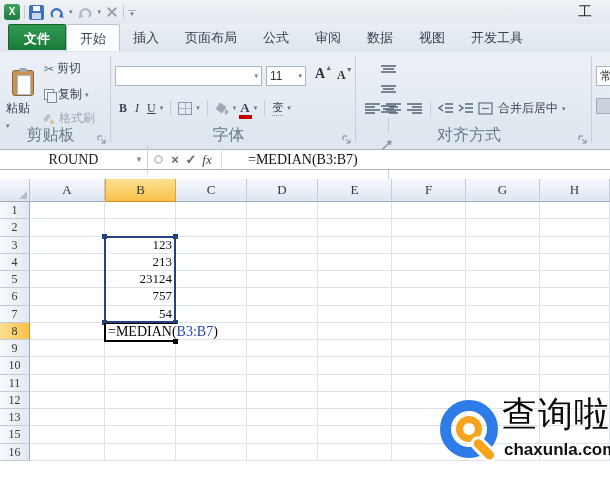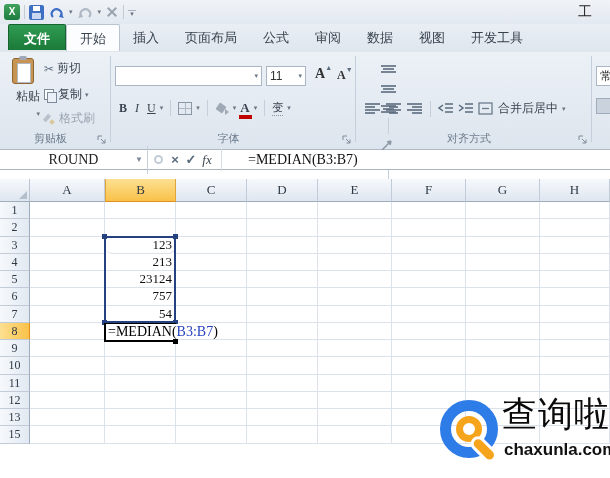--- a/index.html
+++ b/index.html
@@ -52,27 +52,27 @@
   
   #ribbon {
     position:absolute; left:0; top:52px; width:610px; height:98px;
     background:linear-gradient(#ECF1F6,#DDE5EE);
     border-bottom:1px solid #AEB9C6;
   }
   .rgroup { position:absolute; top:0; height:97px; }
   .rgroup .gsep { position:absolute; right:0; top:4px; width:1px; height:86px; background:#C5CEDB; }
   .glabel {
     position:absolute; bottom:3px; left:0; right:10px; text-align:center;
-    font-size:11px; color:#6B7B8C;
+    font-size:16px; color:#6B7B8C;
   }
   .launcher { position:absolute; bottom:4px; right:4px; width:10px; height:10px; }
   .rbtn-label { font-size:12px; color:#3A4450; }
   .rbtn-label.disabled { color:#9AA5B1; }
   
-  .paste-big { position:absolute; left:6px; top:4px; width:34px; height:88px; text-align:right; }
+  .paste-big { position:absolute; left:6px; top:16px; width:34px; height:88px; text-align:left; }
   .clipboard-icon { position:relative; width:22px; height:26px; margin:2px auto 4px;
     background:#C89454; border:1px solid #8F6630; border-radius:3px; }
   .clipboard-icon::before { content:""; position:absolute; left:4px; top:4px; width:12px; height:18px; background:#fff; border:1px solid #B0B8C4; }
   .clipboard-icon::after { content:""; position:absolute; left:6px; top:-3px; width:8px; height:4px; background:#9FA8B4; border-radius:2px; }
   .clip-small-row { position:absolute; left:44px; display:flex; align-items:center; gap:3px; }
   .scissors { color:#5A6B7D; font-size:12px; }
   .copy-icon { position:relative; width:11px; height:12px; }
   .copy-icon::before { content:""; position:absolute; left:0; top:0; width:8px; height:9px; background:#fff; border:1px solid #7C8A99; }
   .copy-icon::after  { content:""; position:absolute; left:3px; top:3px; width:8px; height:9px; background:#EAF0F6; border:1px solid #7C8A99; }
   .brush-icon { position:relative; width:12px; height:12px; }
@@ -562,20 +562,31 @@
           <div class="row-hdr">15</div>
           <div class="cell" style="width: 75px;"></div>
           <div class="cell" style="width: 71px;"></div>
           <div class="cell" style="width: 71px;"></div>
           <div class="cell" style="width: 71px;"></div>
           <div class="cell" style="width: 74px;"></div>
           <div class="cell" style="width: 74px;"></div>
           <div class="cell" style="width: 74px;"></div>
           <div class="cell" style="width: 70px;"></div>
         </div>
+        <div class="grid-row">
+          <div class="row-hdr">16</div>
+          <div class="cell" style="width: 75px;"></div>
+          <div class="cell" style="width: 71px;"></div>
+          <div class="cell" style="width: 71px;"></div>
+          <div class="cell" style="width: 71px;"></div>
+          <div class="cell" style="width: 74px;"></div>
+          <div class="cell" style="width: 74px;"></div>
+          <div class="cell" style="width: 74px;"></div>
+          <div class="cell" style="width: 70px;"></div>
+        </div>
       </div>
   </div>
 
   <div id="range-selection">
     <div class="h tl"></div>
     <div class="h tr"></div>
     <div class="h bl"></div>
     <div class="h br"></div>
   </div>
 

